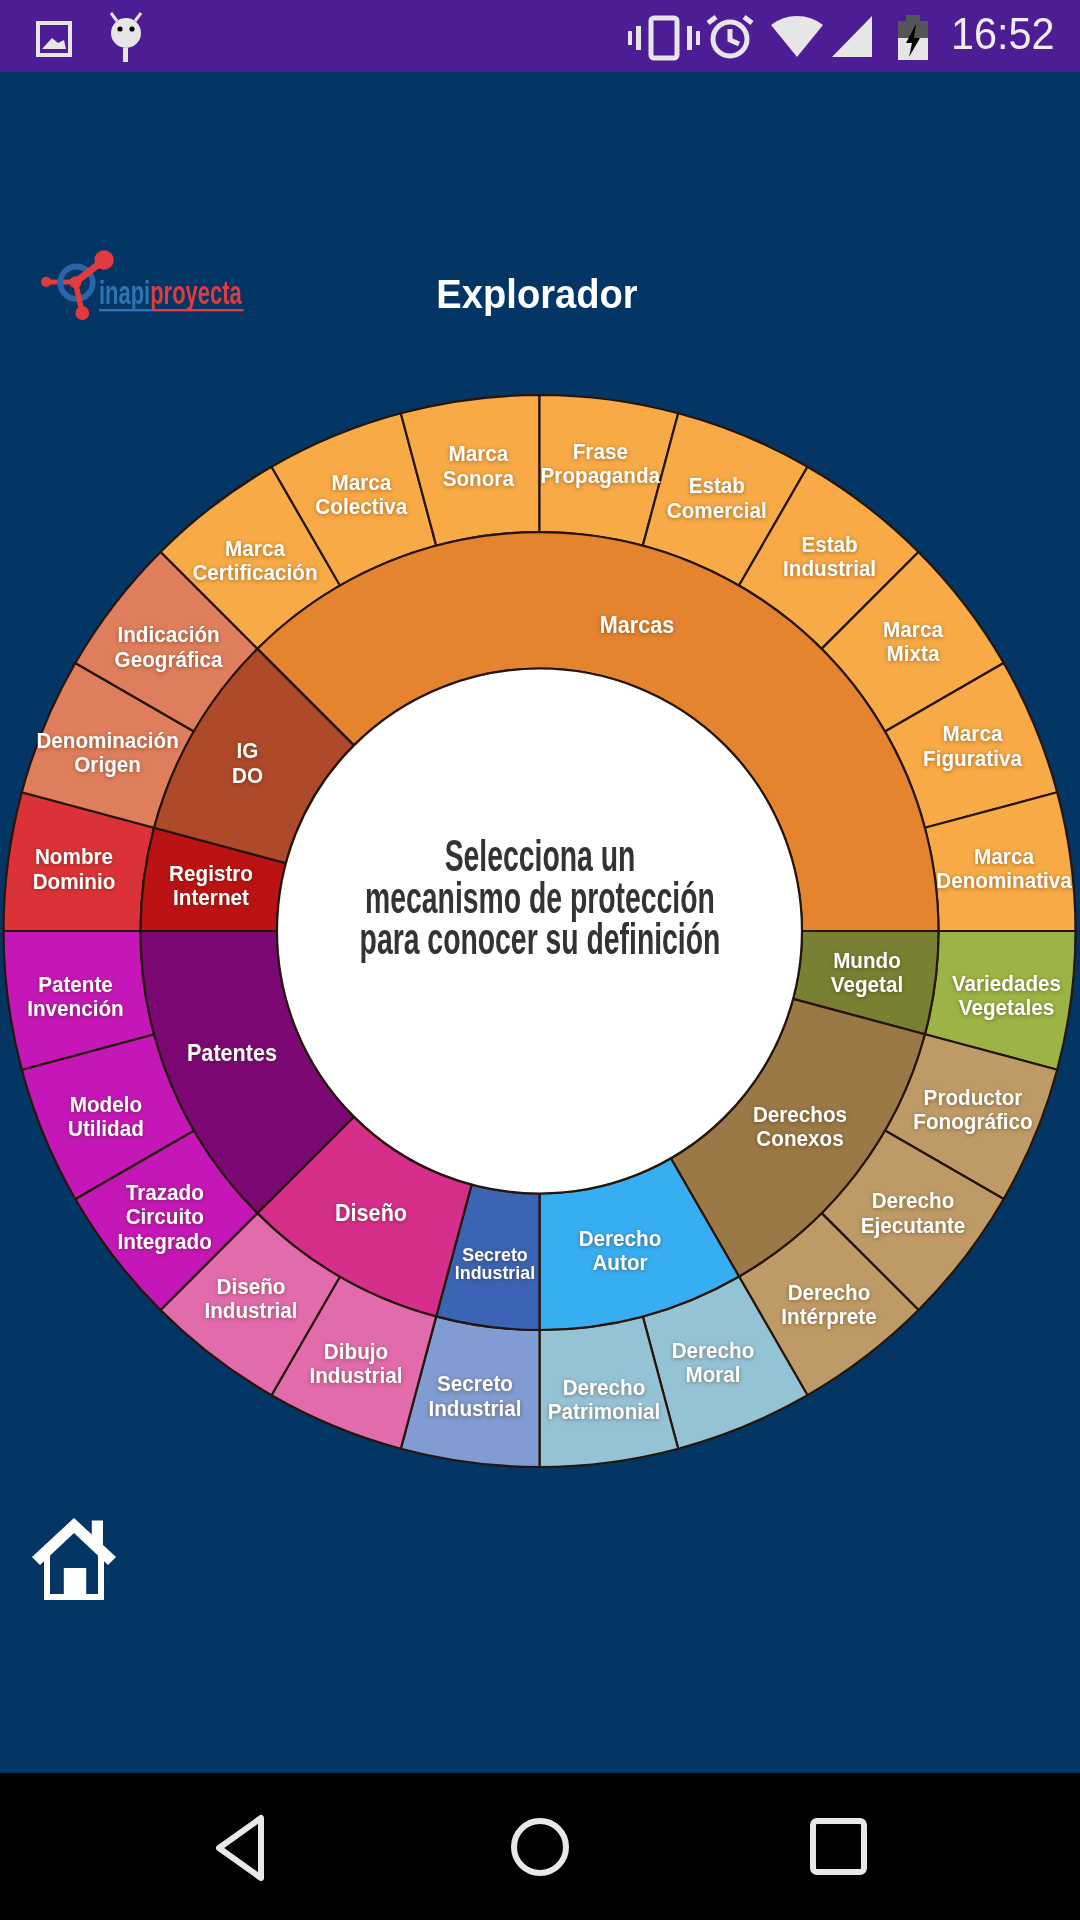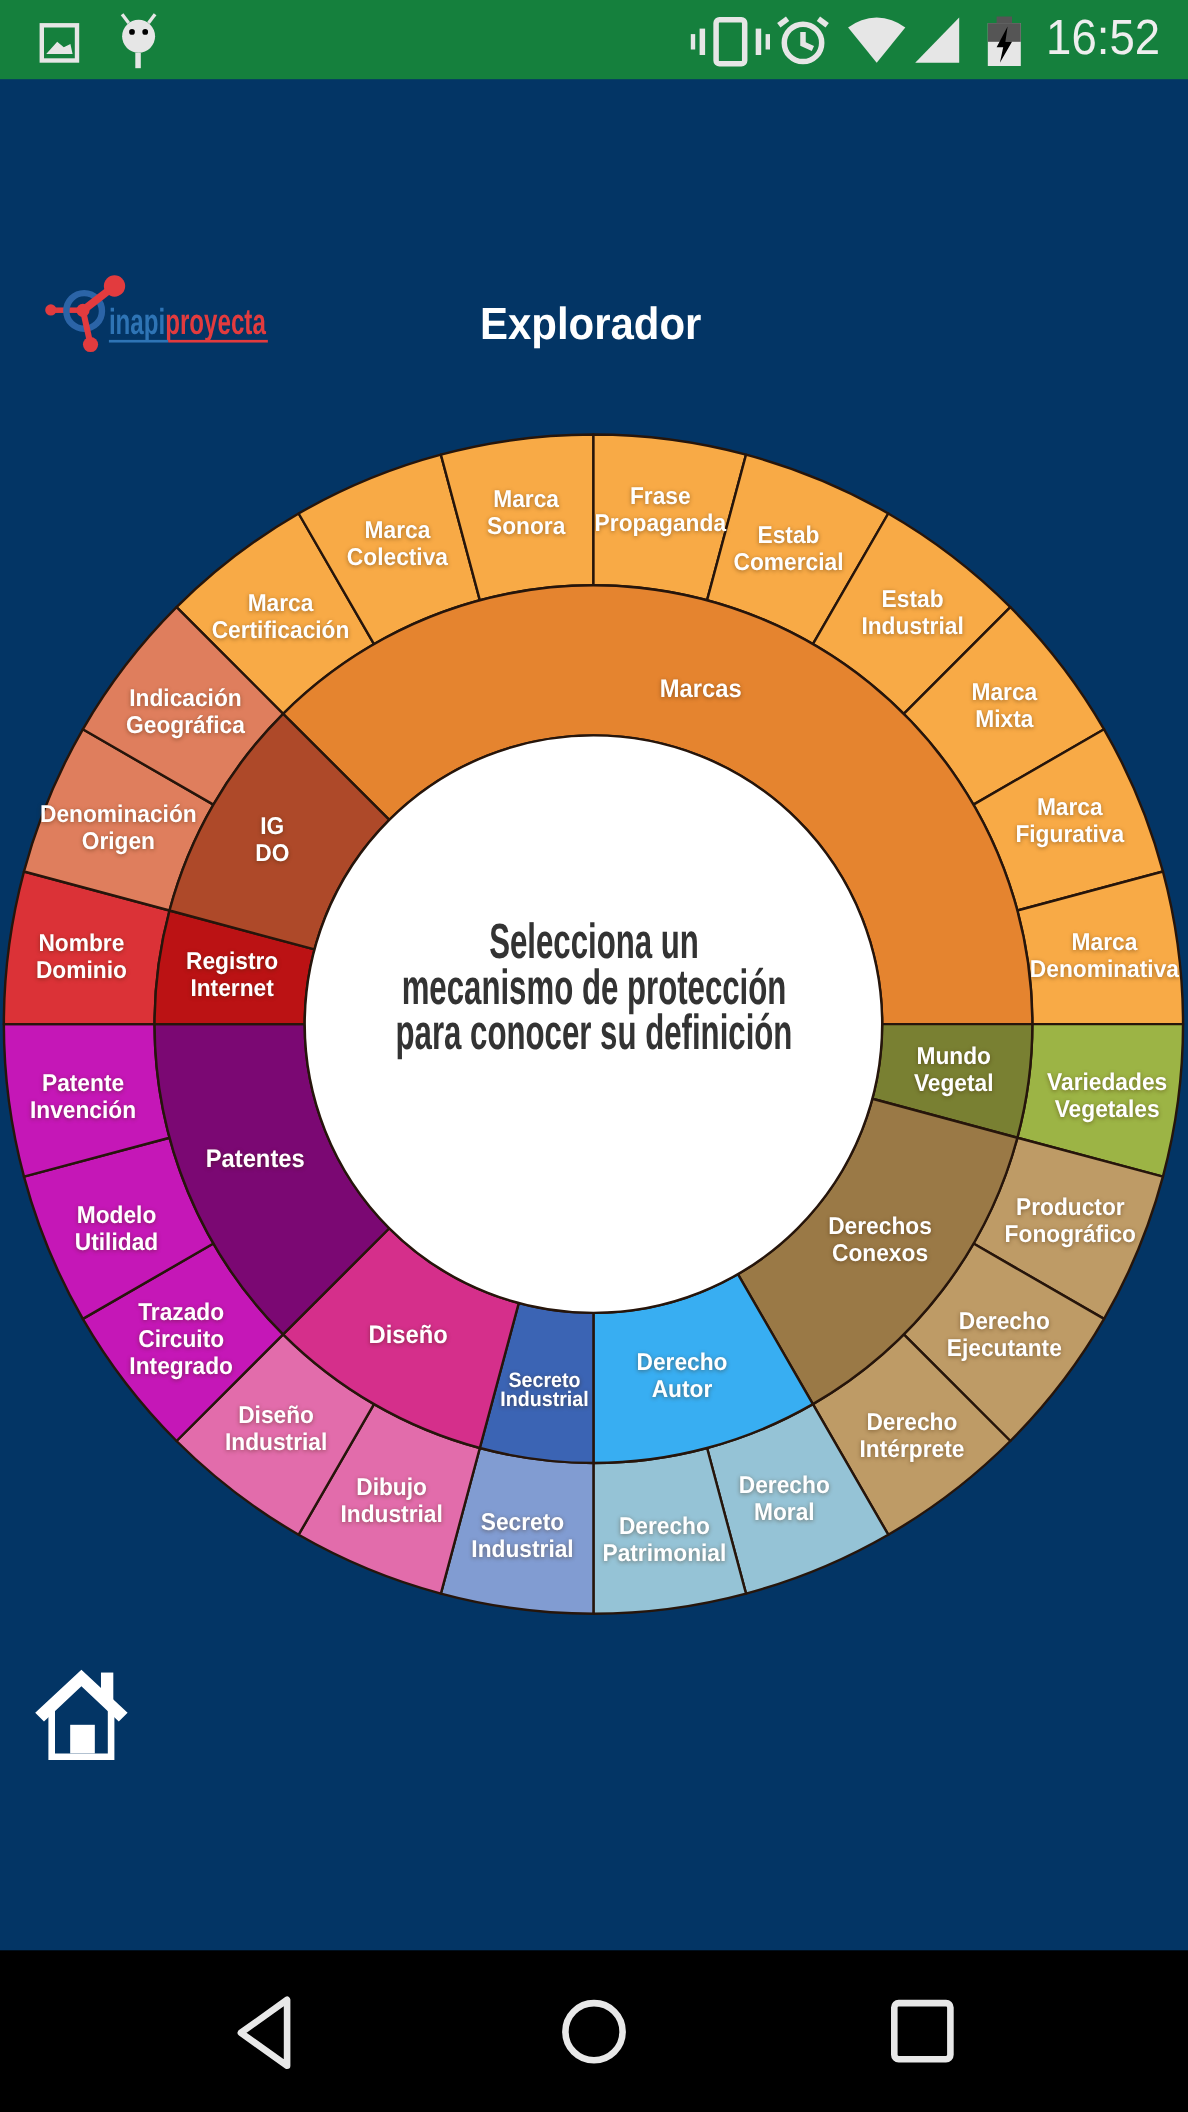--- a/index.html
+++ b/index.html
@@ -1,16 +1,16 @@
 <!DOCTYPE html>
 <html><head><meta charset="utf-8">
 <style>
 html,body{margin:0;padding:0;}
 body{width:1080px;height:1920px;background:#033565;overflow:hidden;position:relative;font-family:"Liberation Sans",sans-serif;}
-.statusbar{position:absolute;left:0;top:0;width:1080px;height:72px;background:#15803d;}
+.statusbar{position:absolute;left:0;top:0;width:1080px;height:72px;background:#4c1d95;}
 .navbar{position:absolute;left:0;top:1773px;width:1080px;height:147px;background:#000;}
 .title{position:absolute;left:0;top:271px;left:-3px;width:1080px;text-align:center;color:#fff;font-weight:bold;font-size:41px;transform:scaleX(0.93);}
 .wheel{position:absolute;left:0;top:391px;}
 .time{position:absolute;right:25px;top:8px;color:#eeeeee;font-size:45px;font-weight:400;transform:scaleX(0.92);transform-origin:right;}
 </style></head>
 <body>
 <div class="statusbar">
 <svg width="1080" height="73" viewBox="0 0 1080 73">
 
 <g fill="none" stroke="#e6e6e6" stroke-width="4">

